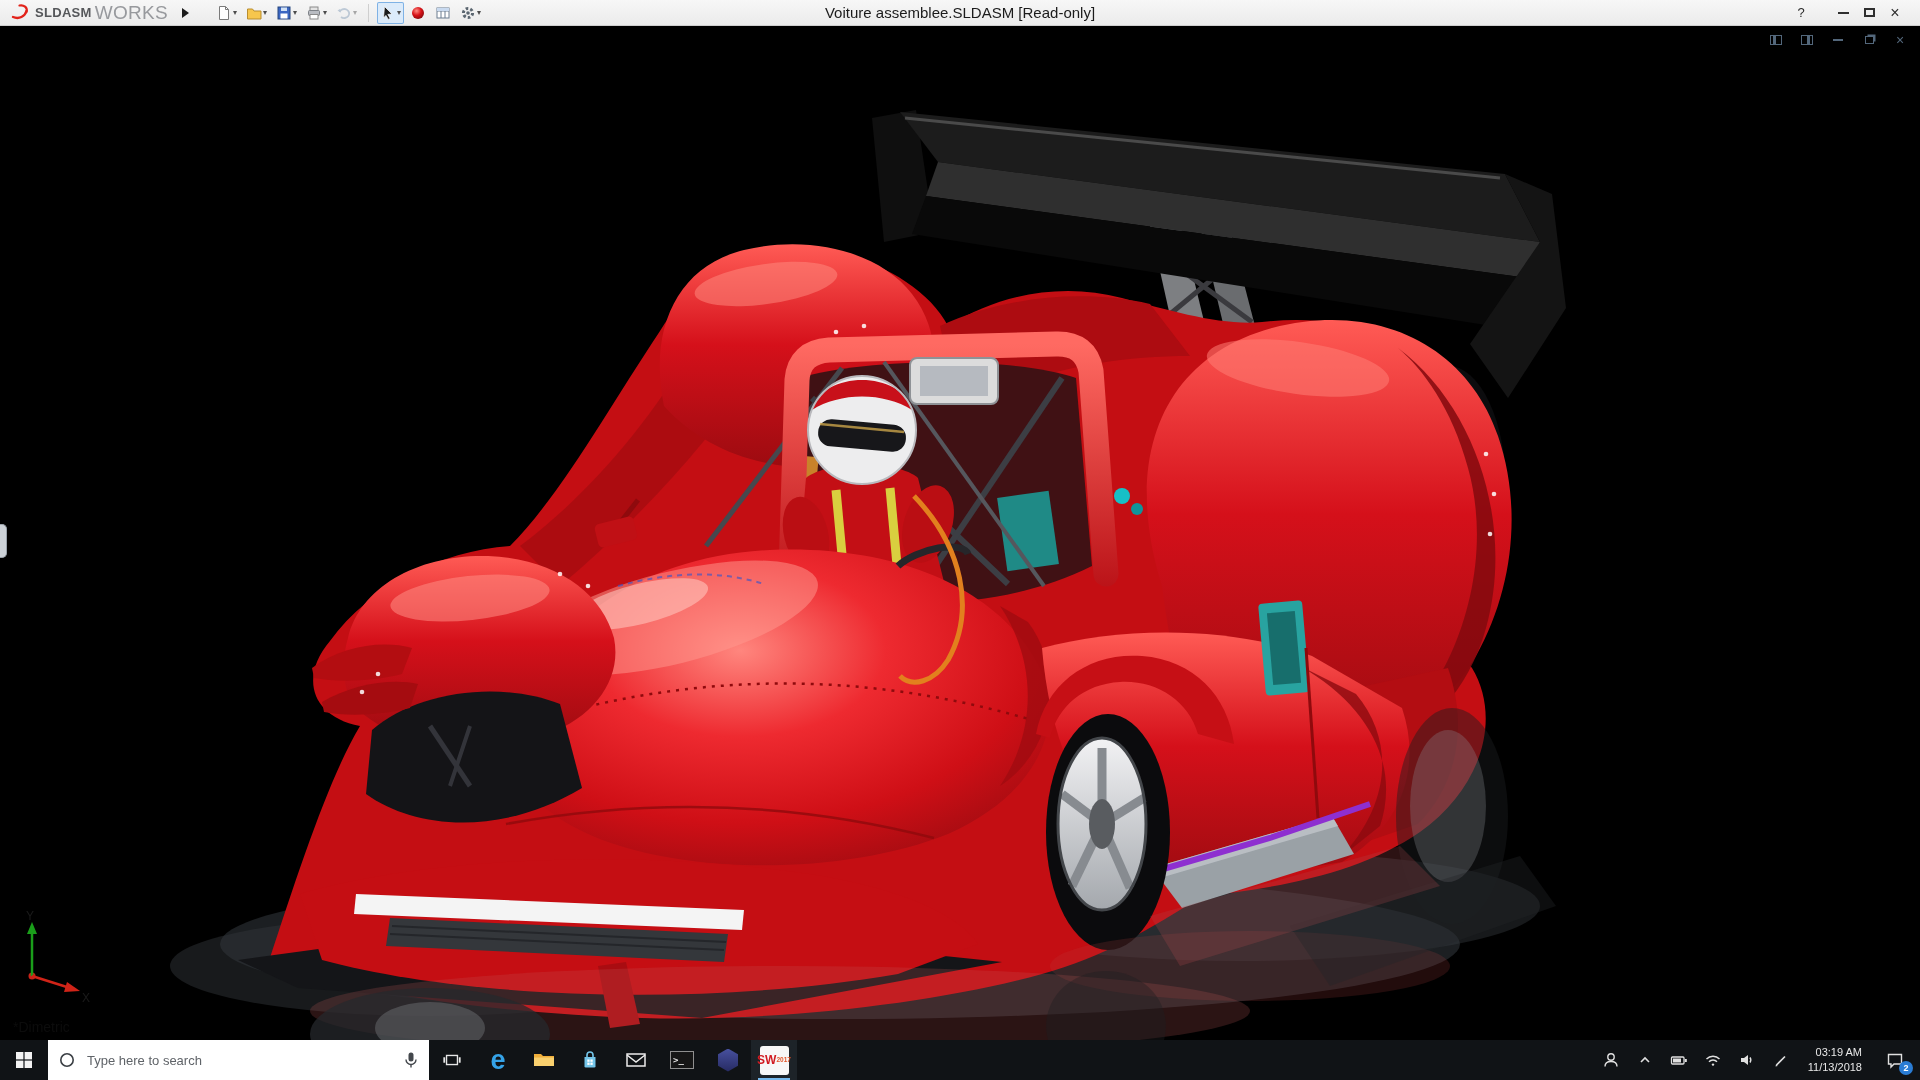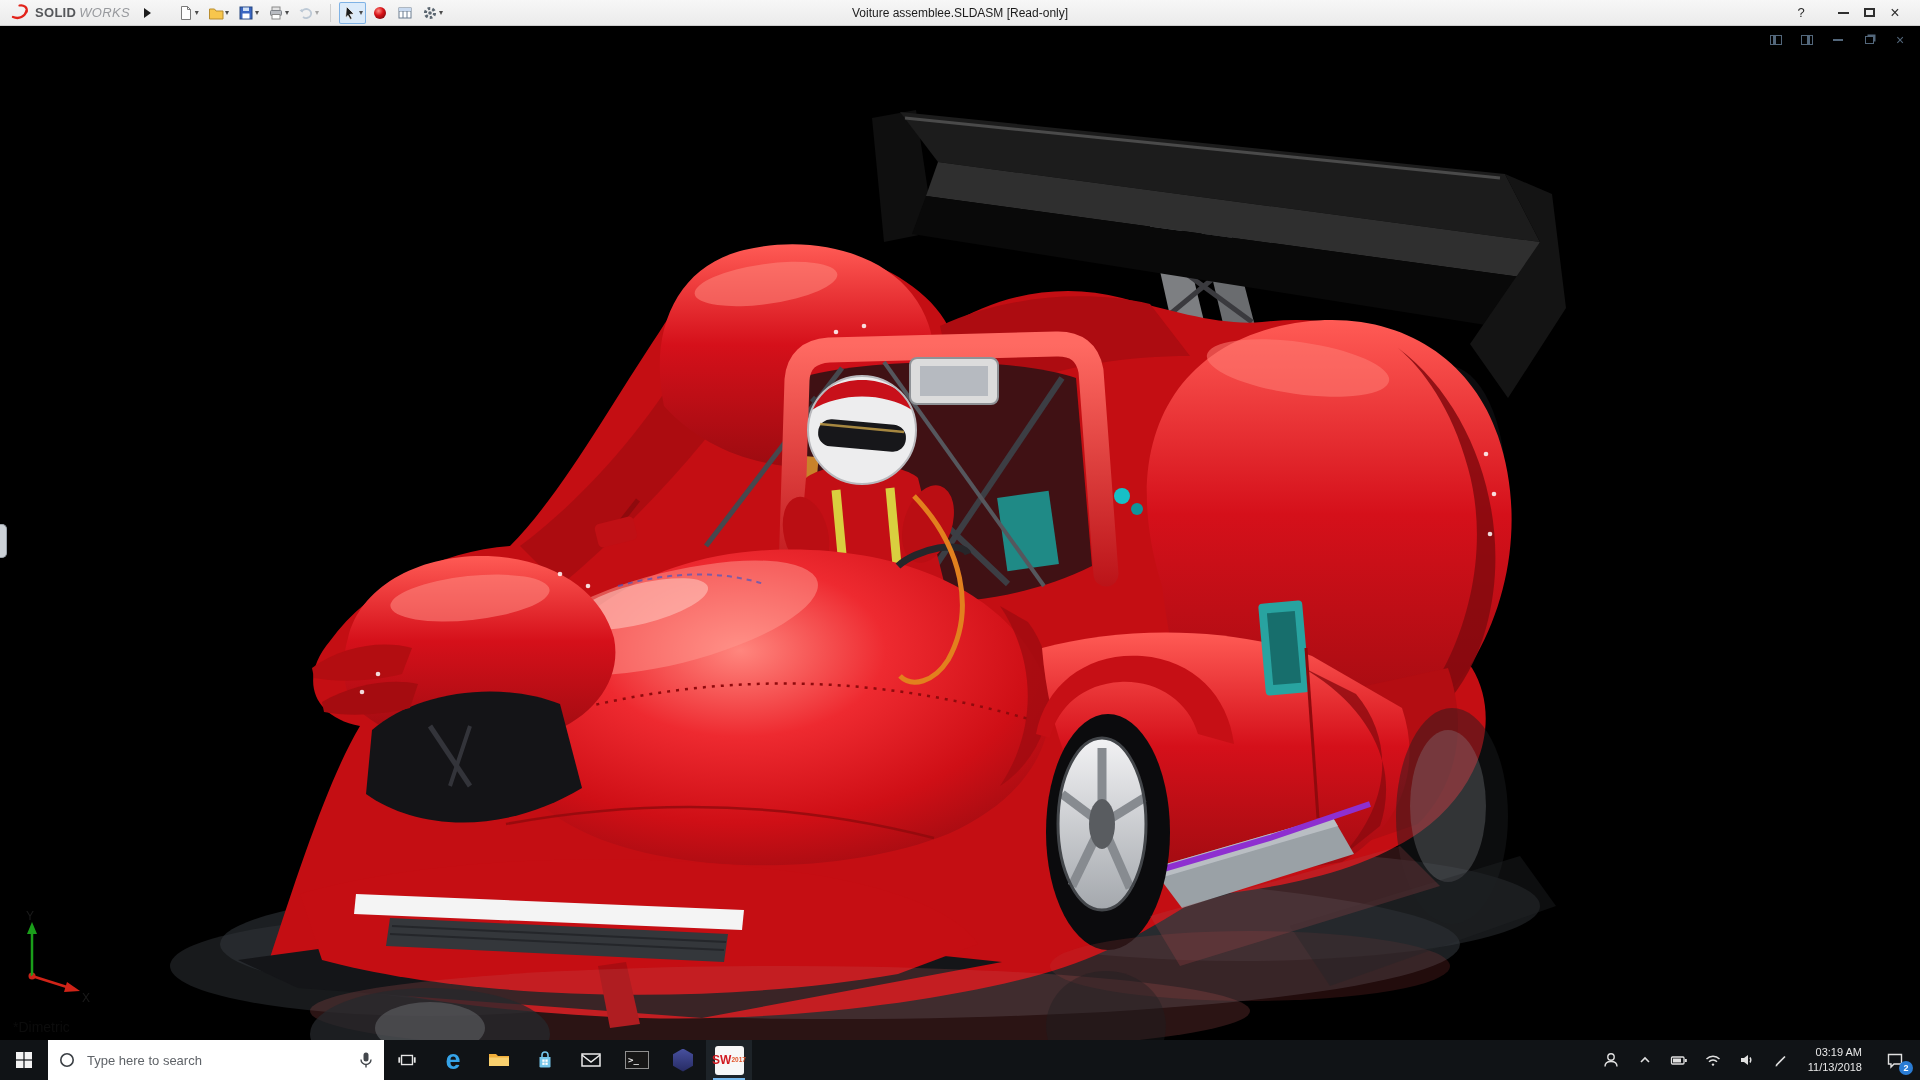--- a/index.html
+++ b/index.html
@@ -4,30 +4,30 @@
 <style>
   html,body{margin:0;padding:0;width:1920px;height:1080px;overflow:hidden;
     font-family:"Liberation Sans",sans-serif;background:#000;}
   *{box-sizing:border-box;}
 
   
   .titlebar{height:26px;display:flex;align-items:center;position:relative;
     background:linear-gradient(#f7f7f7,#ebebeb);border-bottom:1px solid #cfcfcf;}
   .brand{display:flex;align-items:center;gap:3px;padding:0 6px 0 10px;}
   .brand-solid{font-weight:800;color:#55575a;font-size:13px;letter-spacing:.3px;}
-  .brand-works{font-weight:400;color:#97999d;font-size:13px;letter-spacing:.3px;font-style:italic;}
+  .brand-works{font-weight:400;color:#97999d;font-size:19px;letter-spacing:.3px;}
   .flyout{width:0;height:0;border-left:7px solid #1c1c1c;border-top:5px solid transparent;
     border-bottom:5px solid transparent;margin:0 10px 0 8px;}
   .tools{display:flex;align-items:center;gap:3px;margin-left:14px;}
   .tb-btn{display:flex;align-items:center;height:22px;padding:0 3px;border-radius:2px;}
   .tb-btn.active{background:#dcebfa;box-shadow:0 0 0 1px #7fb2e5 inset;}
   .tb-btn.disabled{opacity:.45;}
   .caret{font-size:8px;color:#4c4c4c;margin-left:1px;line-height:1;}
   .sep{width:1px;height:18px;background:#cfcfcf;margin:0 5px;}
-  .doc-title{position:absolute;left:50%;transform:translateX(-50%);font-size:12px;color:#1b1b1b;white-space:nowrap;}
+  .doc-title{position:absolute;left:50%;transform:translateX(-50%);font-size:15px;color:#1b1b1b;white-space:nowrap;}
   .win-controls{margin-left:auto;display:flex;align-items:center;padding-right:12px;}
   .wc{display:flex;align-items:center;justify-content:center;width:26px;height:22px;color:#2b2b2b;font-size:13px;}
   .glyph-min{width:11px;height:2px;background:#2f2f2f;}
   .glyph-max{width:11px;height:9px;border:2px solid #2f2f2f;}
   .glyph-close{font-size:16px;line-height:1;color:#2f2f2f;}
 
   
   .viewport{position:relative;width:1920px;height:1014px;
     background:linear-gradient(176deg,#9dا 0%,#9daabb 0%,#aeb9c7 18%,#c9d1da 40%,
       #e2e6ea 58%,#f1f2f3 72%,#e9eaec 86%,#dfe1e3 100%);}
@@ -45,21 +45,21 @@
   .splitter-tab{position:absolute;left:0;top:498px;width:7px;height:34px;background:#ccd1d7;
     border:1px solid #98a0a9;border-left:none;border-radius:0 5px 5px 0;}
   .triad{position:absolute;left:12px;bottom:30px;}
 
   
   .taskbar{height:40px;background:#10131 6;background:#101316;display:flex;align-items:stretch;color:#e8e8e8;}
   .tk-btn{width:48px;display:flex;align-items:center;justify-content:center;position:relative;}
   .tk-btn.app{width:46px;}
   .tk-btn.active::after{content:"";position:absolute;left:7px;right:7px;bottom:0;height:2px;background:#76b9ed;}
   .tk-btn.active{background:#1d2328;}
-  .search{width:336px;background:#ffffff;display:flex;align-items:center;gap:9px;padding:0 10px;}
+  .search{width:381px;background:#ffffff;display:flex;align-items:center;gap:9px;padding:0 10px;}
   .search input{flex:1;border:none;outline:none;font-size:13px;color:#202124;
     font-family:"Liberation Sans",sans-serif;background:transparent;}
   .search input::placeholder{color:#5f6368;}
   .edge-e{font-weight:700;font-size:27px;color:#35a3e8;line-height:1;}
   .term-icon{width:24px;height:18px;background:#161616;border:1px solid #8f8f8f;color:#e8e8e8;
     font-family:"DejaVu Sans Mono",monospace;font-size:9px;font-weight:700;display:flex;
     align-items:center;padding-left:2px;}
   .hex-icon{width:20px;height:23px;background:linear-gradient(#47509e,#262a62);
     clip-path:polygon(50% 0,100% 25%,100% 75%,50% 100%,0 75%,0 25%);}
   .sw-icon{width:29px;height:29px;background:#f7f7f7;border-radius:3px;display:flex;
@@ -76,21 +76,21 @@
 </style>
 </head>
 <body>
 
 <div class="titlebar">
   <div class="brand">
     <svg width="22" height="20" viewBox="0 0 22 20">
       <path d="M3 14c6 2.5 12-.5 13.5-6" stroke="#e2231a" stroke-width="2.4" fill="none" stroke-linecap="round"></path>
       <path d="M16.5 9C18 4.5 13.5 1.5 9.5 2.5" stroke="#e2231a" stroke-width="2.2" fill="none" stroke-linecap="round"></path>
     </svg>
-    <span class="brand-solid">SOLID</span>
+    <span class="brand-solid">SLDASM</span>
       <span class="brand-works">WORKS</span>
   </div>
   <div class="flyout"></div>
 
   <div class="tools">
     <span class="tb-btn">
       <svg width="16" height="16" viewBox="0 0 16 16">
         <path d="M3.5 1.5h6l3 3v10h-9z" fill="#ffffff" stroke="#7a7a7a"></path>
         <path d="M9.5 1.5v3h3" fill="none" stroke="#7a7a7a"></path>
       </svg>

